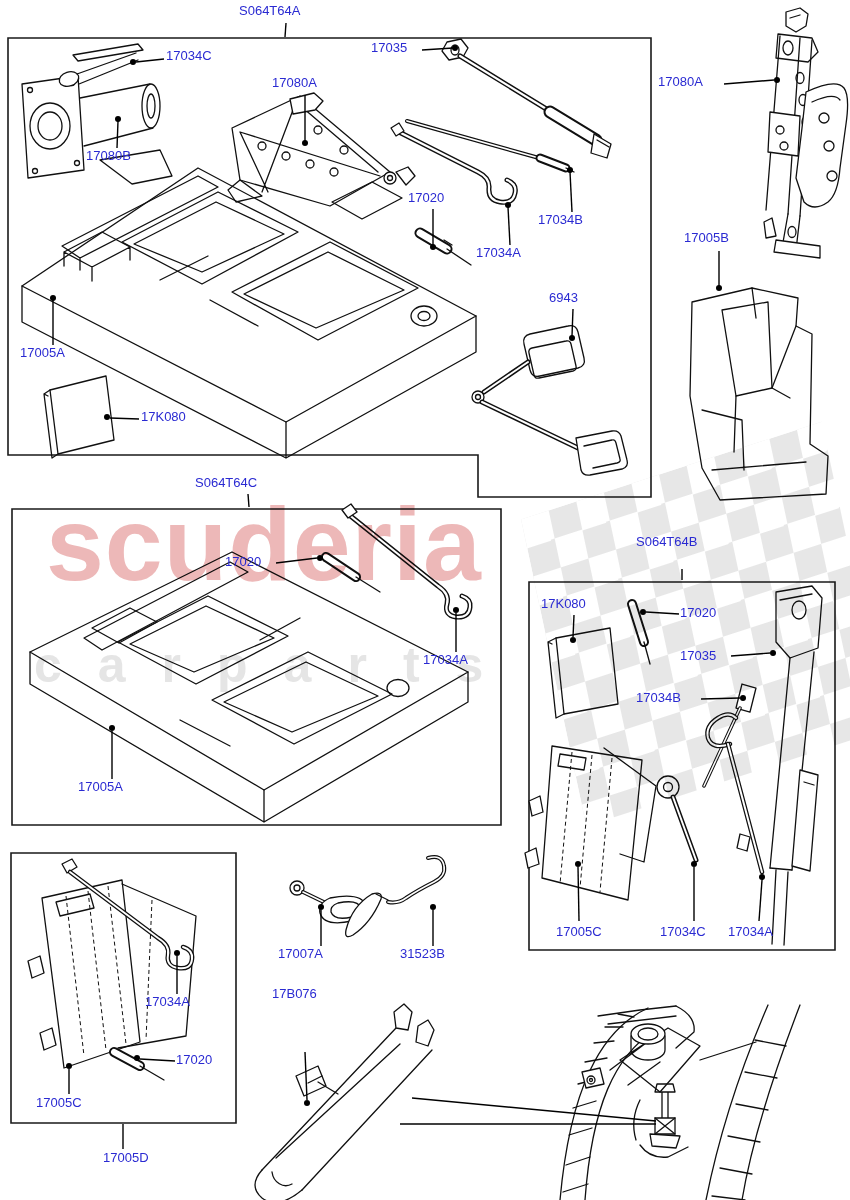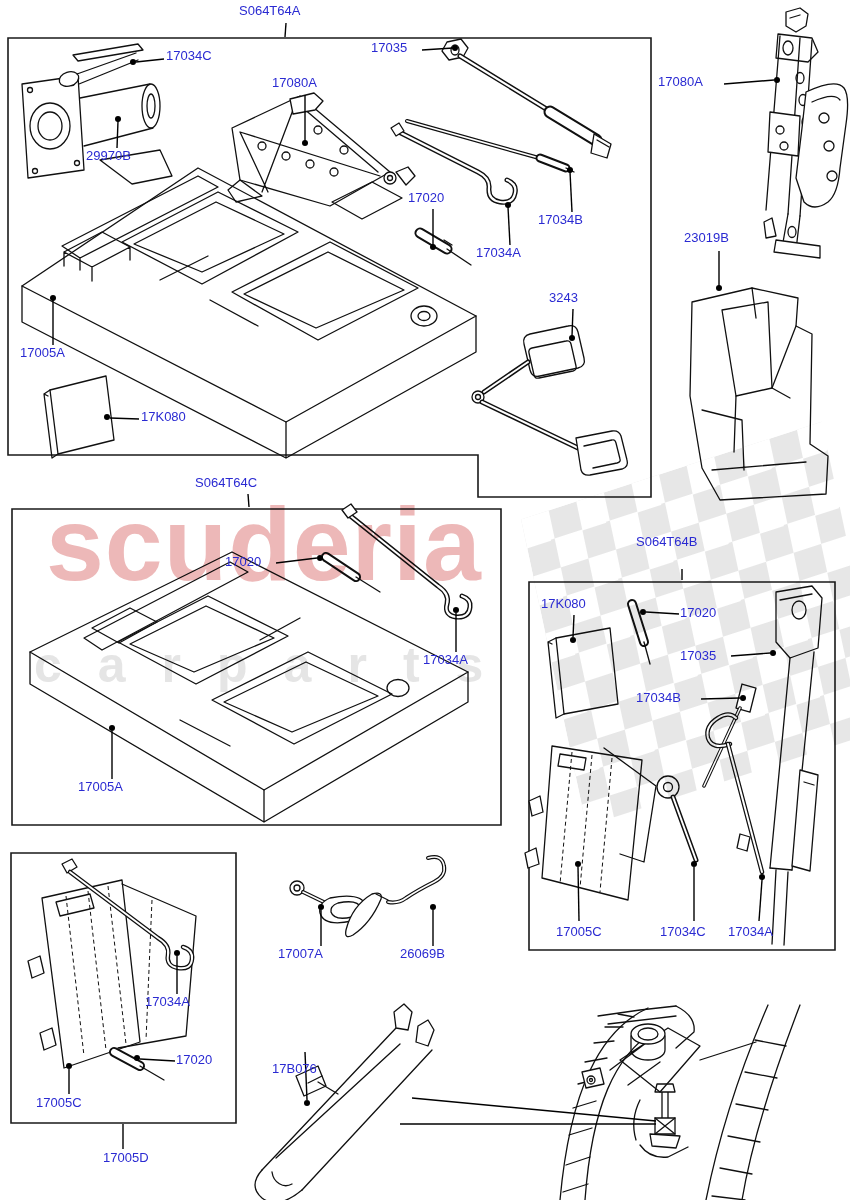--- a/index.html
+++ b/index.html
@@ -382,32 +382,32 @@
     <path class="leader" stroke-width="1.8" d="M400,1124 L656,1124"></path>
   </g>
 </svg>
 
   <div class="wm" id="wm-checker"></div>
   <div class="wm" id="wm-brand">scuderia</div>
   <div class="wm" id="wm-sub">carparts</div>
 
   <div class="lbl" style="left:239px;top:4px">S064T64A</div>
   <div class="lbl" style="left:166px;top:49px">17034C</div>
-  <div class="lbl" style="left:86px;top:149px">29970B</div>
+  <div class="lbl" style="left:86px;top:149px">17080B</div>
   <div class="lbl" style="left:272px;top:76px">17080A</div>
   <div class="lbl" style="left:371px;top:41px">17035</div>
   <div class="lbl" style="left:408px;top:191px">17020</div>
   <div class="lbl" style="left:538px;top:213px">17034B</div>
   <div class="lbl" style="left:476px;top:246px">17034A</div>
-  <div class="lbl" style="left:549px;top:291px">3243</div>
+  <div class="lbl" style="left:549px;top:291px">6943</div>
   <div class="lbl" style="left:20px;top:346px">17005A</div>
   <div class="lbl" style="left:141px;top:410px">17K080</div>
 
   <div class="lbl" style="left:658px;top:75px">17080A</div>
-  <div class="lbl" style="left:684px;top:231px">23019B</div>
+  <div class="lbl" style="left:684px;top:231px">17005B</div>
 
   <div class="lbl" style="left:195px;top:476px">S064T64C</div>
   <div class="lbl" style="left:225px;top:555px">17020</div>
   <div class="lbl" style="left:423px;top:653px">17034A</div>
   <div class="lbl" style="left:78px;top:780px">17005A</div>
 
   <div class="lbl" style="left:636px;top:535px">S064T64B</div>
   <div class="lbl" style="left:541px;top:597px">17K080</div>
   <div class="lbl" style="left:680px;top:606px">17020</div>
   <div class="lbl" style="left:680px;top:649px">17035</div>
@@ -415,16 +415,16 @@
   <div class="lbl" style="left:556px;top:925px">17005C</div>
   <div class="lbl" style="left:660px;top:925px">17034C</div>
   <div class="lbl" style="left:728px;top:925px">17034A</div>
 
   <div class="lbl" style="left:145px;top:995px">17034A</div>
   <div class="lbl" style="left:176px;top:1053px">17020</div>
   <div class="lbl" style="left:36px;top:1096px">17005C</div>
   <div class="lbl" style="left:103px;top:1151px">17005D</div>
 
   <div class="lbl" style="left:278px;top:947px">17007A</div>
-  <div class="lbl" style="left:400px;top:947px">26069B</div>
-  <div class="lbl" style="left:272px;top:1062px">17B076</div>
+  <div class="lbl" style="left:400px;top:947px">31523B</div>
+  <div class="lbl" style="left:272px;top:987px">17B076</div>
 
 </div>
 
 </body></html>

